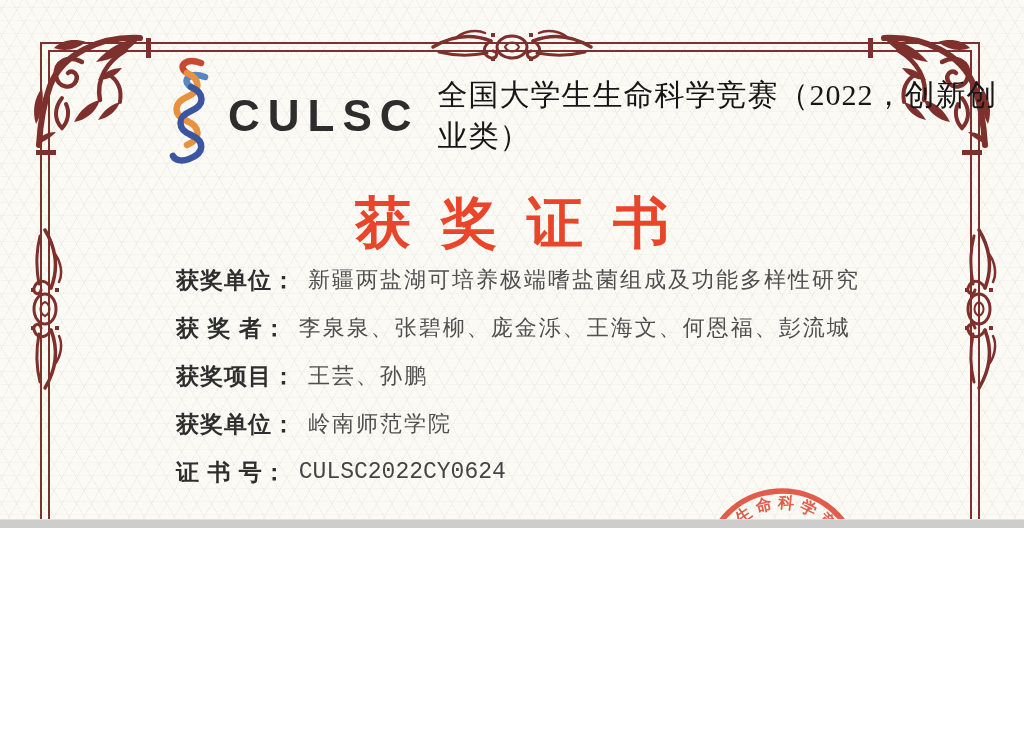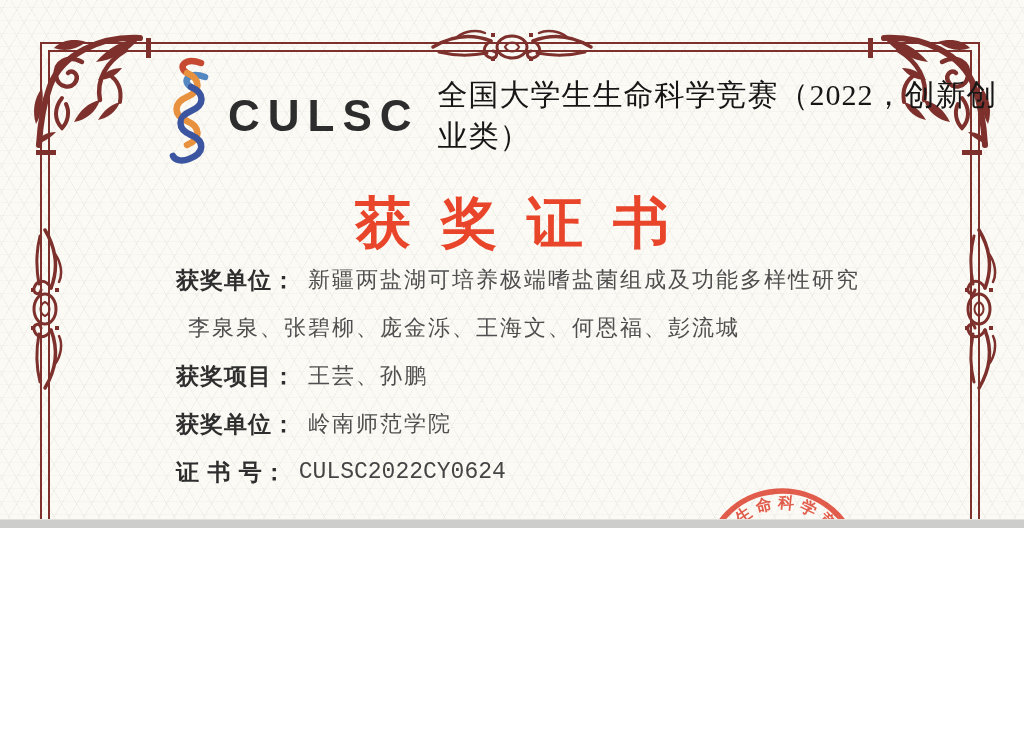--- a/index.html
+++ b/index.html
@@ -162,20 +162,21 @@
   </div>
 
   <div class="abs cert-title">获奖证书</div>
 
   <div class="abs fields">
     <div class="frow">
       <span class="flabel">获奖单位：</span>
       <span class="fvalue">新疆两盐湖可培养极端嗜盐菌组成及功能多样性研究</span>
     </div>
     <div class="frow">
+      <span class="flabel">获 奖 者：</span>
       <span class="fvalue">李泉泉、张碧柳、庞金泺、王海文、何恩福、彭流城</span>
     </div>
     <div class="frow">
       <span class="flabel">获奖项目：</span>
       <span class="fvalue">王芸、孙鹏</span>
     </div>
     <div class="frow">
       <span class="flabel">获奖单位：</span>
       <span class="fvalue">岭南师范学院</span>
     </div>

